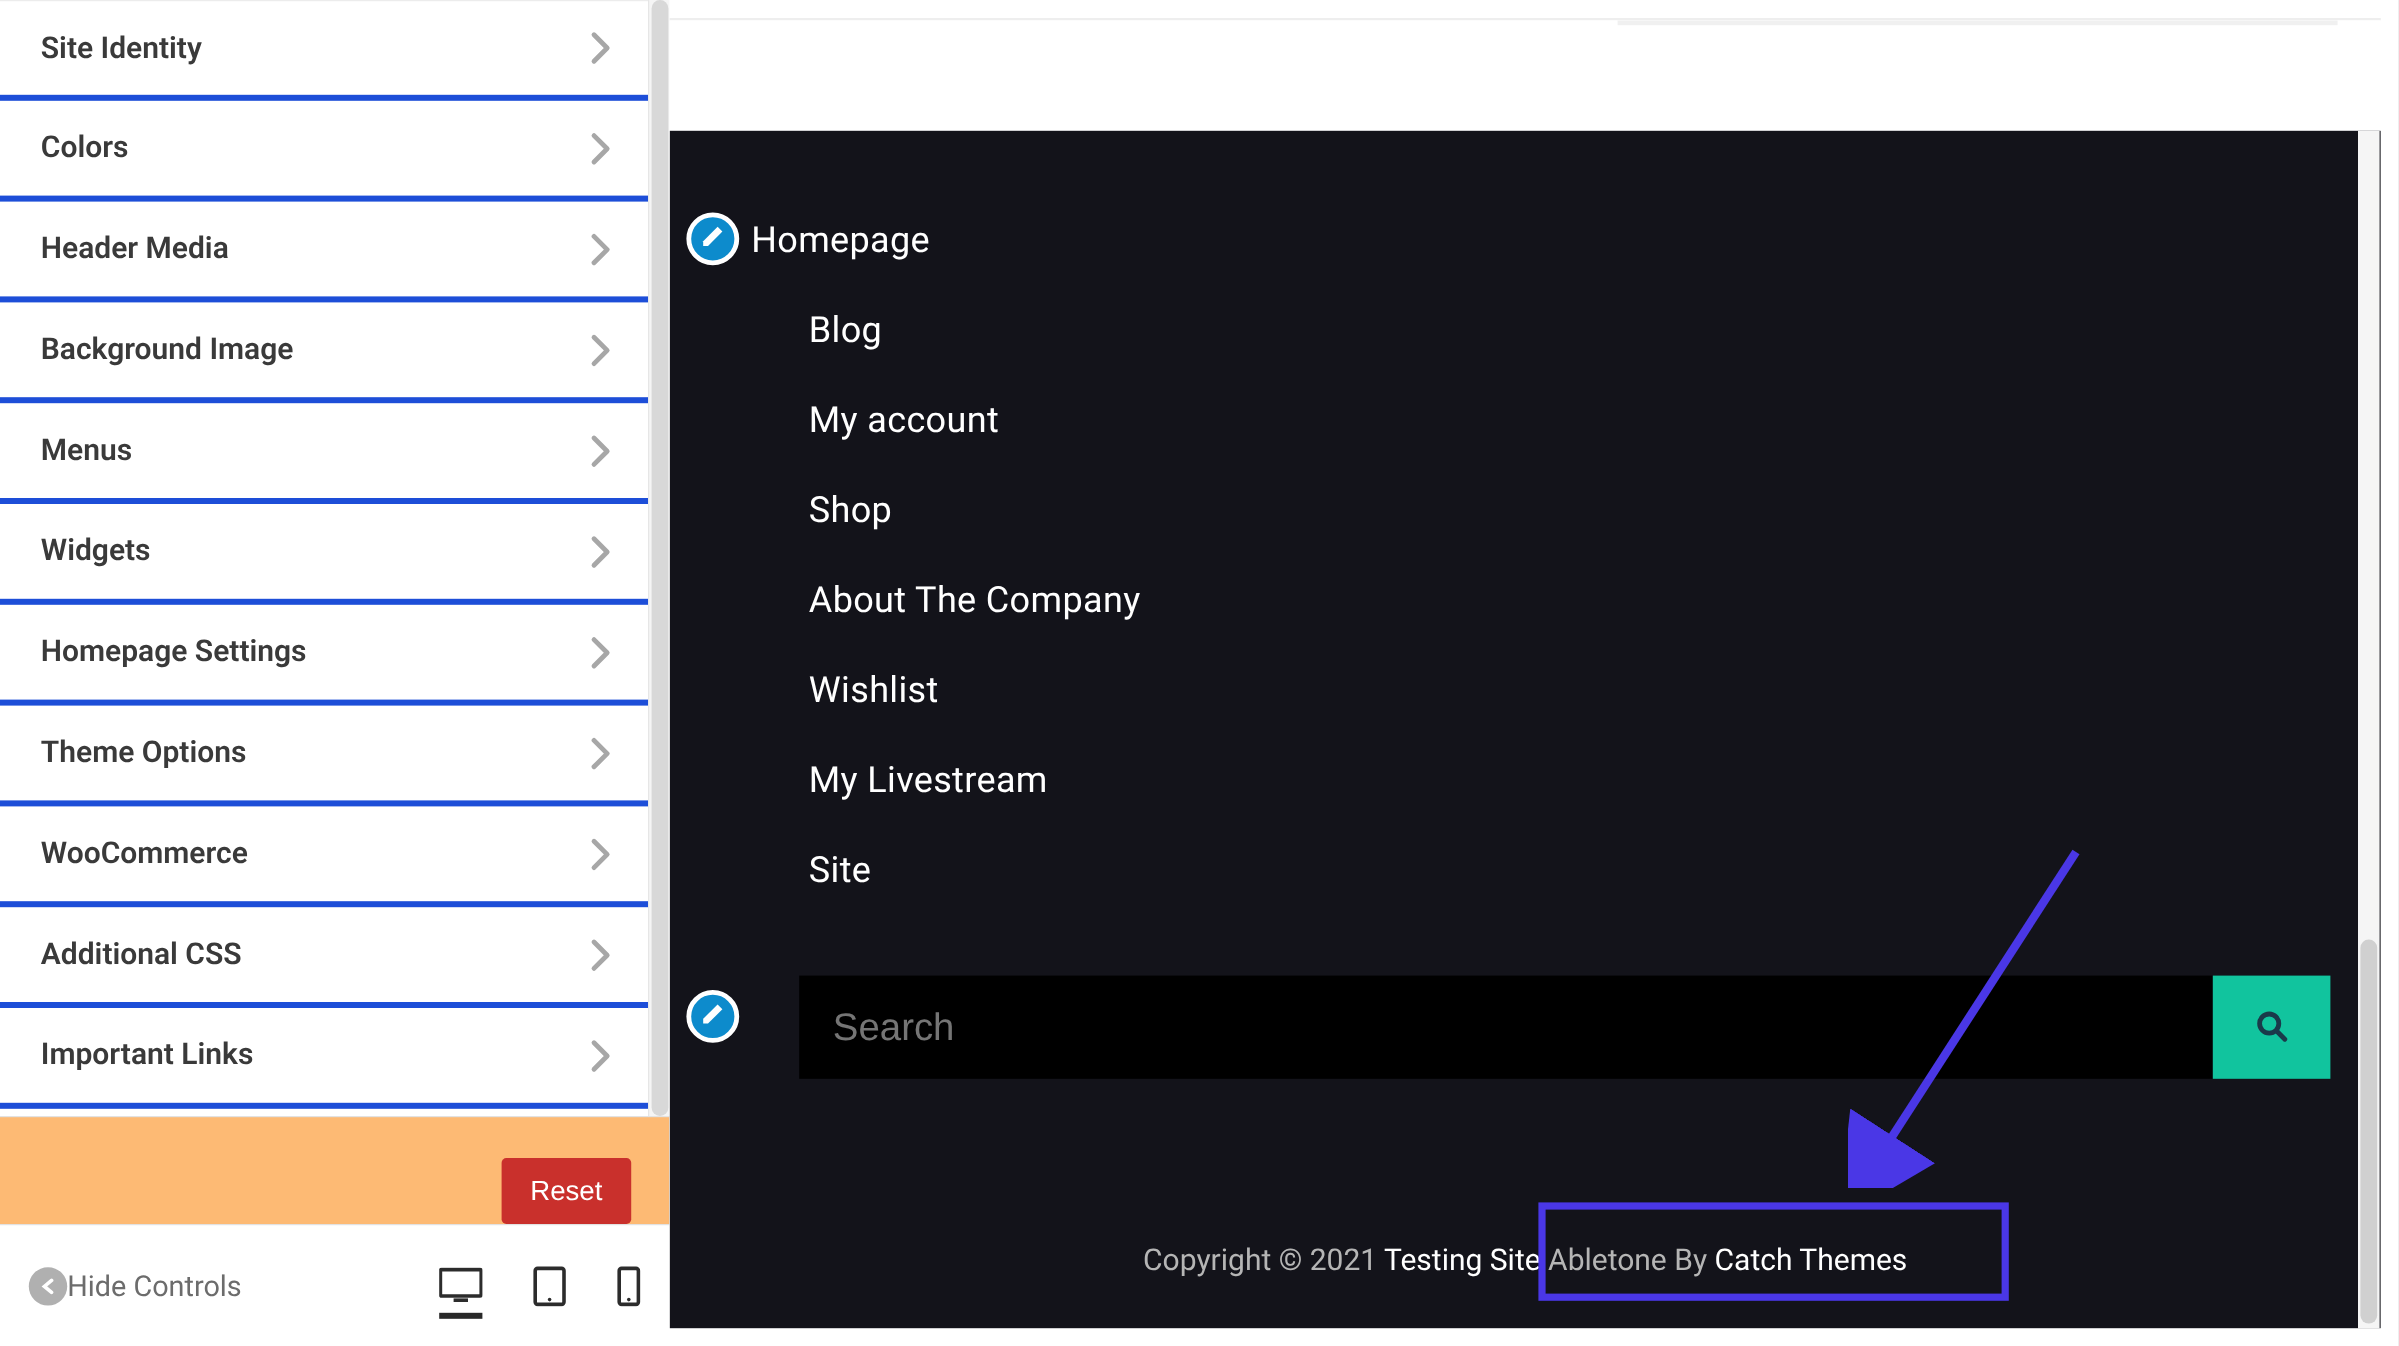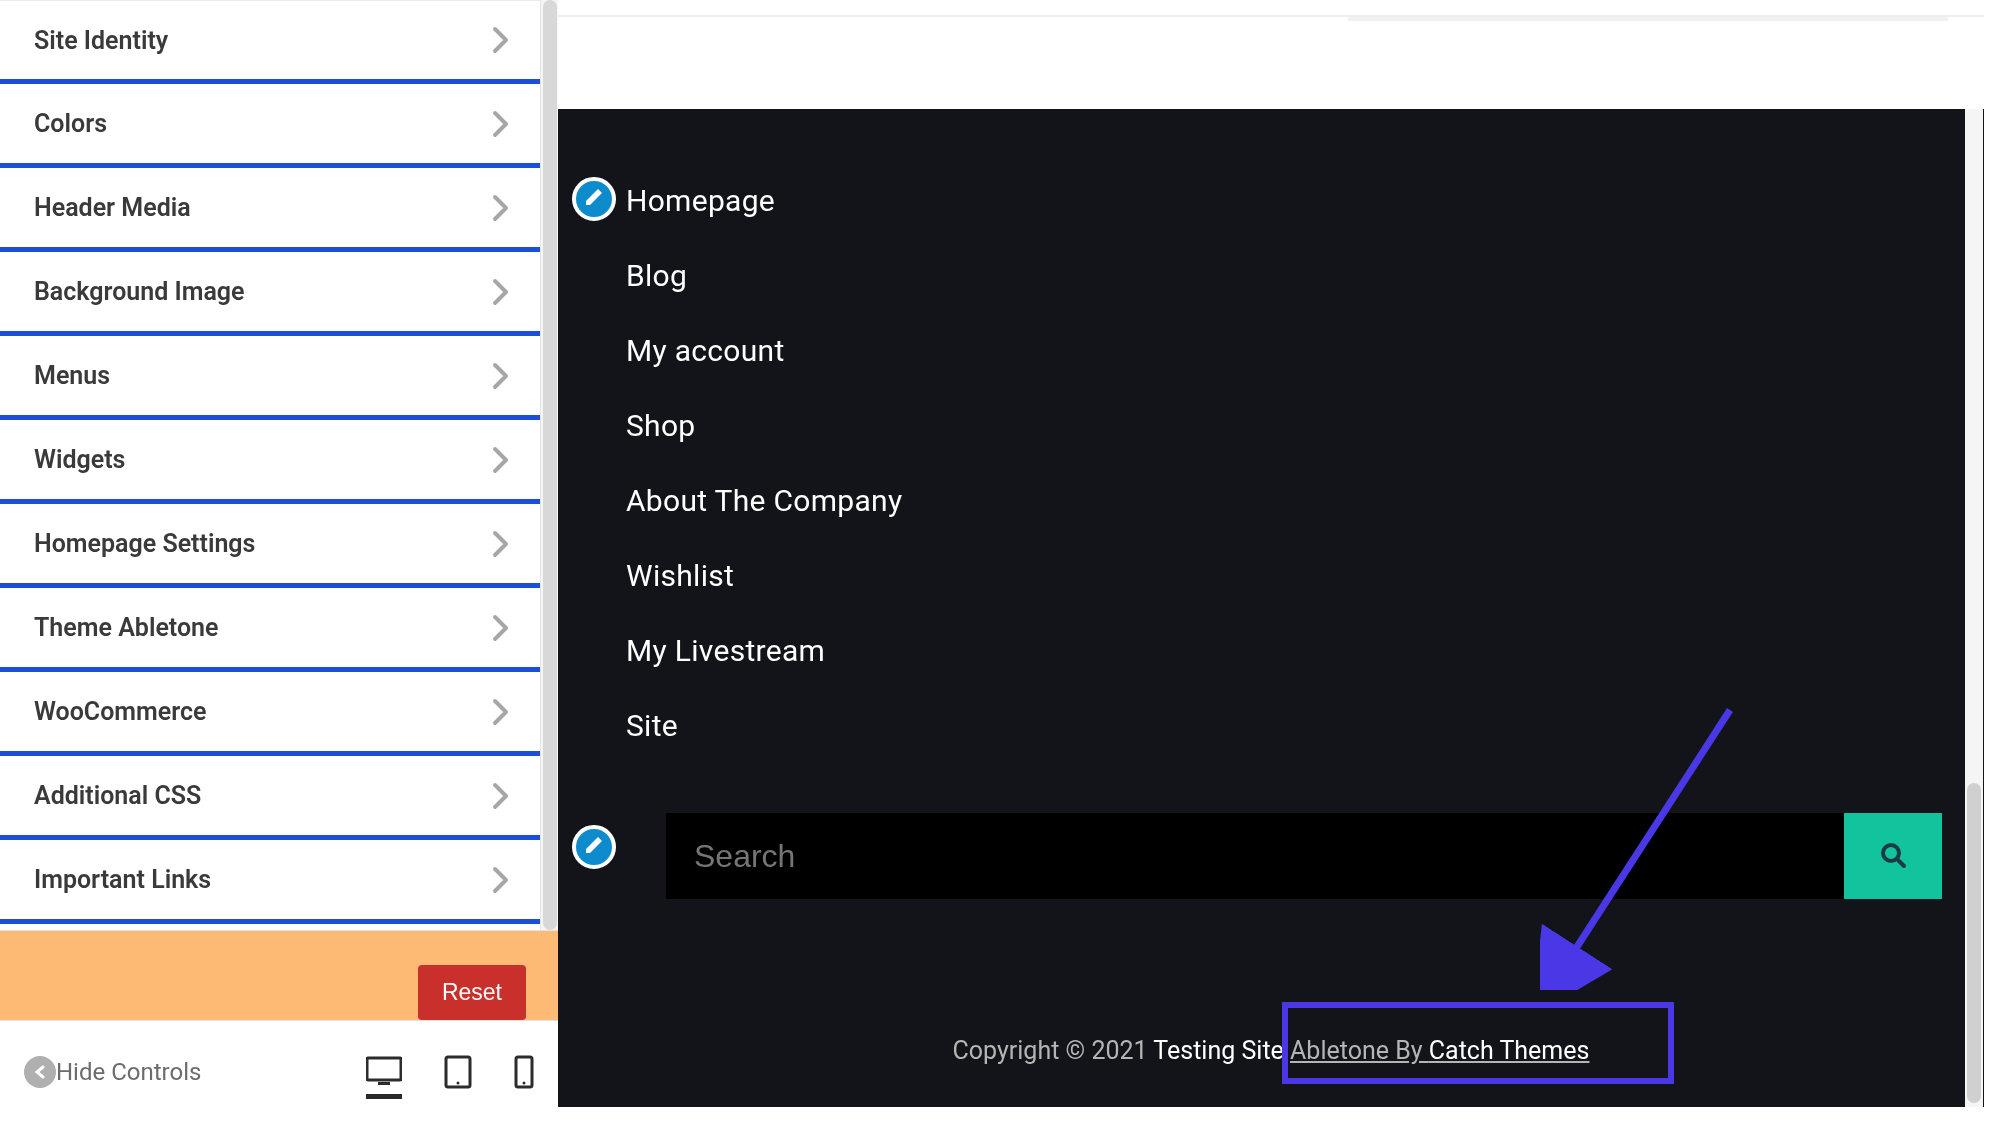--- a/index.html
+++ b/index.html
@@ -29,31 +29,31 @@
     
     .preview-wrap { position: absolute; left: 558px; top: 0; right: 0; height: 1122px; background: #fff; padding: 15px 15px 15px 0; }
     .preview-border { width: 100%; height: 100%; background: #fff; border-top: 2px solid #eee; padding-top: 0; overflow: hidden; position: relative; }
     .preview-white { position: absolute; left: 0; top: -2px; right: 0; height: 94px; background: #fff; display: flex; justify-content: flex-end; padding-right: 36px; }
     .preview-corner { width: 600px; height: 6px; background: #f0f0f0; }
     .preview-dark { position: absolute; top: 92px; left: 0; right: 0; bottom: 0; background: #13131a; padding: 74px 36px 0 36px; }
 
     .widget { position: relative; margin-bottom: 70px; }
     .edit-badge { position: absolute; left: -22px; top: -6px; width: 44px; height: 44px; border-radius: 50%; background: #0d8bcc; border: 4px solid #fff; display: flex; align-items: center; justify-content: center; cursor: pointer; z-index: 1; }
     .menu-list { list-style: none; padding-left: 32px; }
-    .menu-list li { color: #fff; font-size: 30px; font-weight: 400; margin-bottom: 40px; letter-spacing: 0.3px; }
+    .menu-list li { color: #fff; font-size: 30px; font-weight: 400; margin-bottom: 40px; letter-spacing: 0.3px; margin-left: 48px; }
     .menu-list li:first-child { margin-left: -32px; padding-left: 32px; }
 
     .search-widget .edit-badge { top: 12px; }
     .search-box { display: flex; margin-left: 32px; margin-right: 6px; height: 86px; }
     .search-input { flex: 1; background: #000000; border: none; font-size: 32px; color: #7a7a7a; padding: 0 28px; outline: none; margin-left: 40px; }
     .search-btn { width: 98px; background: #11c49e; border: none; display: flex; align-items: center; justify-content: center; cursor: pointer; }
 
     .copyright { position: absolute; left: 0; right: 0; bottom: 42px; text-align: center; font-size: 25px; color: #b5b5b5; }
     .copyright .linklike { color: #ffffff; }
-    .theme-credit-wrap { display: inline-block; text-decoration: underline; }
+    .theme-credit-wrap { display: inline-block; }
 
     
     .anno-arrow { position: absolute; pointer-events: none; z-index: 40; }
     .anno-box { position: absolute; border: 6px solid #4a37e6; pointer-events: none; z-index: 40; }
 
     .preview-scrollbar { position: absolute; right: 1px; top: 92px; width: 18px; height: 1012px; background: #f5f5f5; }
     .preview-scrollbar-thumb { position: absolute; bottom: 18px; left: 2px; width: 14px; height: 320px; background: #d0d0d0; border-radius: 8px; }
     .preview-scrollbar-arrow { position: absolute; left: 0; width: 18px; height: 18px; display: flex; align-items: center; justify-content: center; color: #888; }
     .preview-scrollbar-arrow.bottom { bottom: 0; }
   </style>
@@ -120,21 +120,21 @@
     <div class="panel-item">
       <span class="panel-label">Homepage Settings</span>
       <span class="chevron">
         <svg width="18" height="28" viewBox="0 0 18 28">
             <path d="M3 3 L14 14 L3 25" stroke="currentColor" stroke-width="4" fill="none" stroke-linecap="round" stroke-linejoin="round"></path>
           </svg>
       </span>
     </div>
 
     <div class="panel-item">
-      <span class="panel-label">Theme Abletone</span>
+      <span class="panel-label">Theme Options</span>
       <span class="chevron">
         <svg width="18" height="28" viewBox="0 0 18 28">
             <path d="M3 3 L14 14 L3 25" stroke="currentColor" stroke-width="4" fill="none" stroke-linecap="round" stroke-linejoin="round"></path>
           </svg>
       </span>
     </div>
 
     <div class="panel-item">
       <span class="panel-label">WooCommerce</span>
       <span class="chevron">

